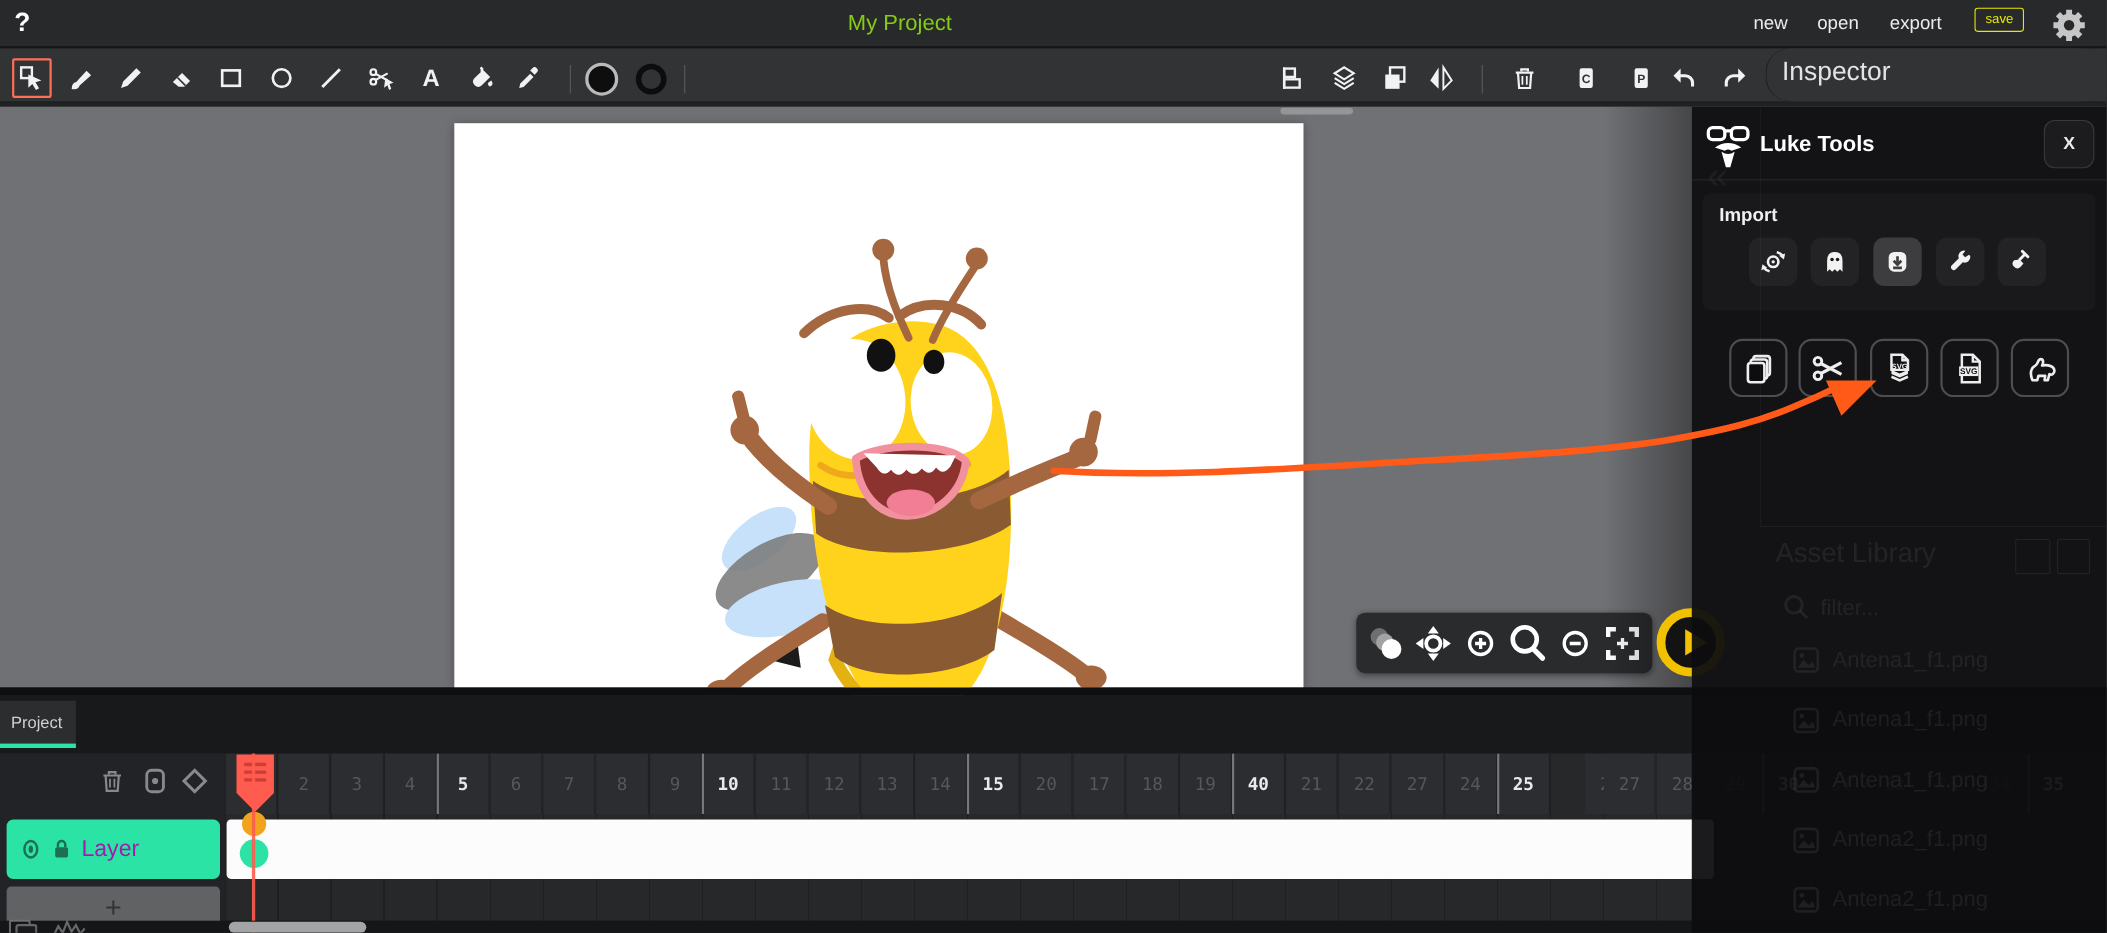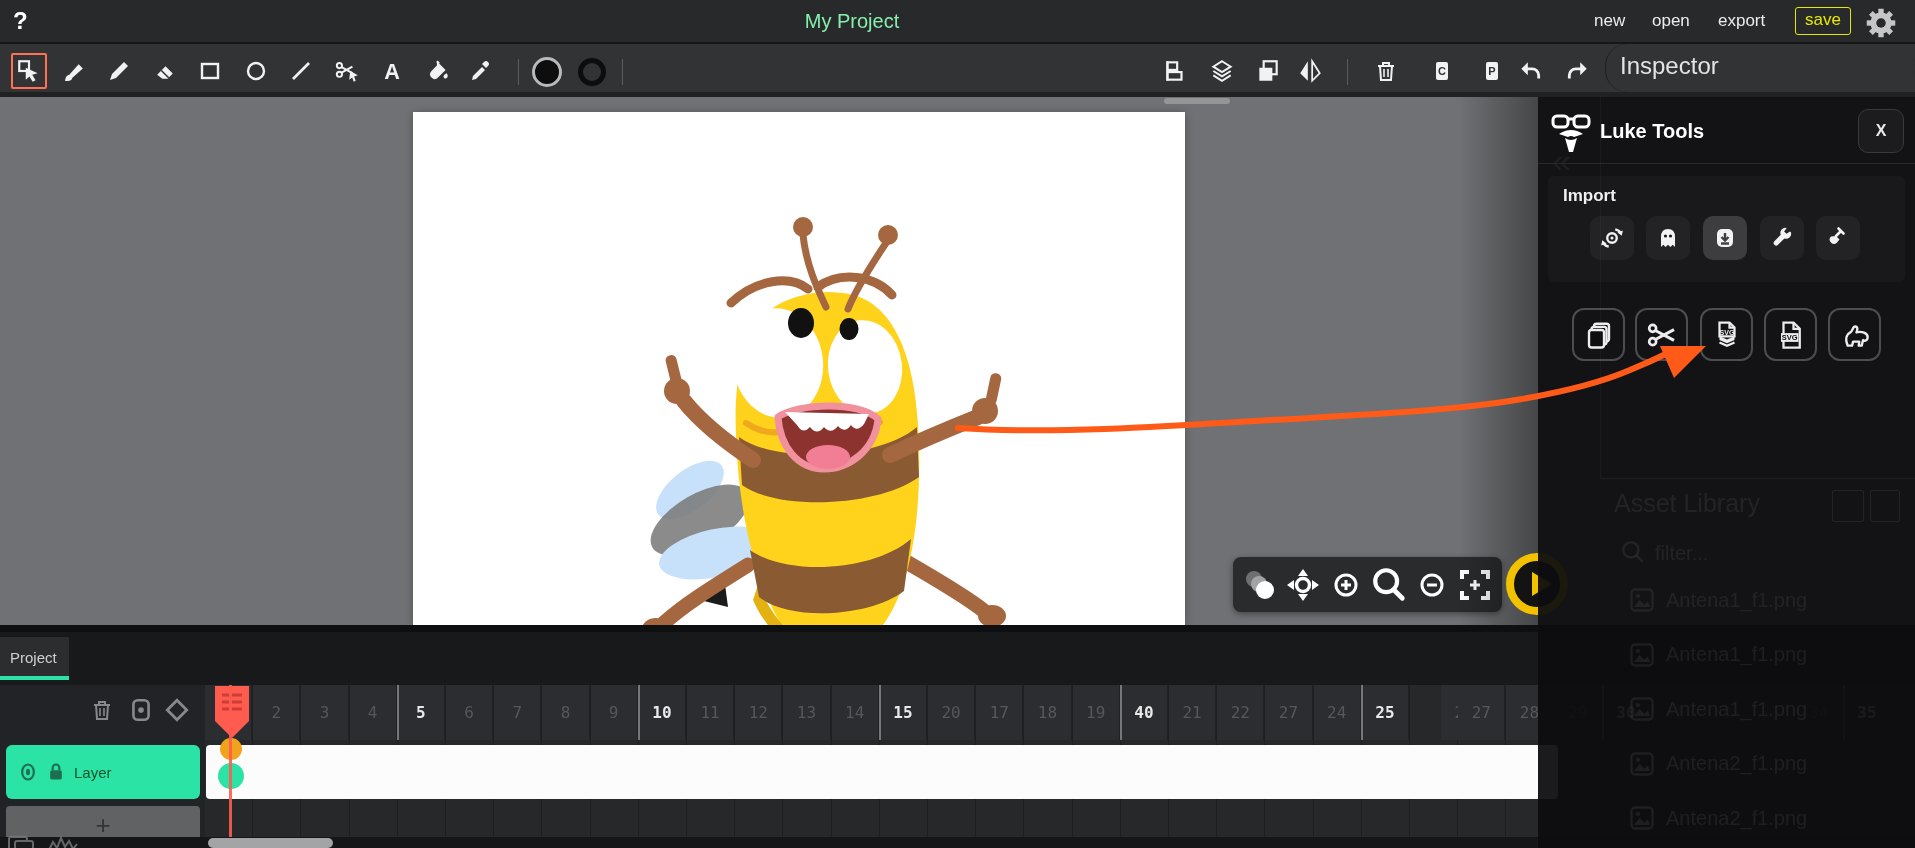--- a/index.html
+++ b/index.html
@@ -4,25 +4,25 @@
 <style>
   * { margin:0; padding:0; box-sizing:border-box; }
   html,body { width:1915px; height:848px; overflow:hidden; background:#1b1d1f;
     font-family:"Liberation Sans", sans-serif; }
   #stage { position:relative; width:1915px; height:848px; }
   .abs { position:absolute; }
 
   
   #topbar { left:0; top:0; width:1915px; height:44px; background:#28292b; border-bottom:2px solid #151617; }
   #help-q { left:13px; top:7px; font-size:24px; font-weight:bold; color:#fff; }
-  #app-title { left:852px; top:10px; transform:translateX(-50%); font-size:20px; color:#86efac; }
+  #app-title { left:818px; top:10px; transform:translateX(-50%); font-size:20px; color:#84cc16; }
   .menu-item { top:11px; font-size:17px; color:#ececec; cursor:default; }
   #menu-new { left:1594px; } #menu-open { left:1652px; } #menu-export { left:1718px; }
   #menu-save { left:1795px; top:7px; color:var(--save-yellow); border:1.5px solid var(--save-yellow);
-               border-radius:3px; padding:2px 9px 4px; font-size:17px; }
+               border-radius:3px; padding:2px 9px 4px; font-size:12px; }
   #gear-btn { left:1862px; top:4px; width:38px; height:38px; }
 
   
   #toolbar { left:0; top:44px; width:1915px; height:53px; background:#323335; border-bottom:5px solid #1f2123; }
   .tool { width:36px; height:36px; top:9px; display:flex; align-items:center; justify-content:center; }
   .tool.selected { border:2px solid var(--sel-outline); border-radius:2px; }
   .tsep { top:15px; width:1px; height:26px; background:#5a5b5d; }
   .swatch { border-radius:50%; }
   #swatch-fill { left:532px; top:13px; width:30px; height:30px; background:#0e0e0e; border:3px solid #b9babb; }
   #swatch-stroke { left:578px; top:14px; width:28px; height:28px; background:transparent; border:5px solid #0d0d0d; }
@@ -62,21 +62,21 @@
      font-family:"DejaVu Sans Mono", monospace; font-size:16px; color:#55585b; }
   .fcell.bold { color:#e8e9ea; font-weight:bold; }
   .ftick { position:absolute; top:0; width:2px; height:55px; background:#75777a; }
   #tl-bottom { left:0; top:205px; width:1915px; height:11px; background:#141618; }
   #tl-scrollbar { left:208px; top:206px; width:125px; height:10px; border-radius:5px; background:#a3a4a5; }
   #white-track { left:206px; top:113px; width:1352px; height:54px; background:#fcfcfd; border-radius:4px; }
   #kf-orange { left:220px; top:106px; width:22px; height:22px; border-radius:50%; background:var(--kf-orange); }
   #kf-green { left:218px; top:131px; width:26px; height:26px; border-radius:50%; background:var(--accent-green); }
   #layer-chip { left:6px; top:113px; width:194px; height:54px; border-radius:6px; background:var(--accent-green);
      display:flex; align-items:center; gap:8px; padding-left:12px; }
-  #layer-chip .lname { font-size:15px; color:#14532d; }
+  #layer-chip .lname { font-size:21px; color:#a21caf; }
   #add-layer { left:6px; top:174px; width:194px; height:38px; border-radius:4px; background:#616264;
      display:flex; align-items:center; justify-content:center; font-size:26px; color:#333436; }
   #playhead { left:214px; top:53px; width:36px; height:54px; }
   #playhead-line { left:229px; top:53px; width:3px; height:163px; background:var(--playhead-red); opacity:.9; }
   .clip-ico { top:204px; opacity:.8; }
 
   
   #luke-panel { left:1538px; top:97px; width:383px; height:751px; background:rgba(13,13,15,0.94); z-index:30; }
   #lt-head-icon { left:13px; top:13px; }
   #lt-title { left:62px; top:23px; font-size:20px; font-weight:bold; color:#ffffff; }

